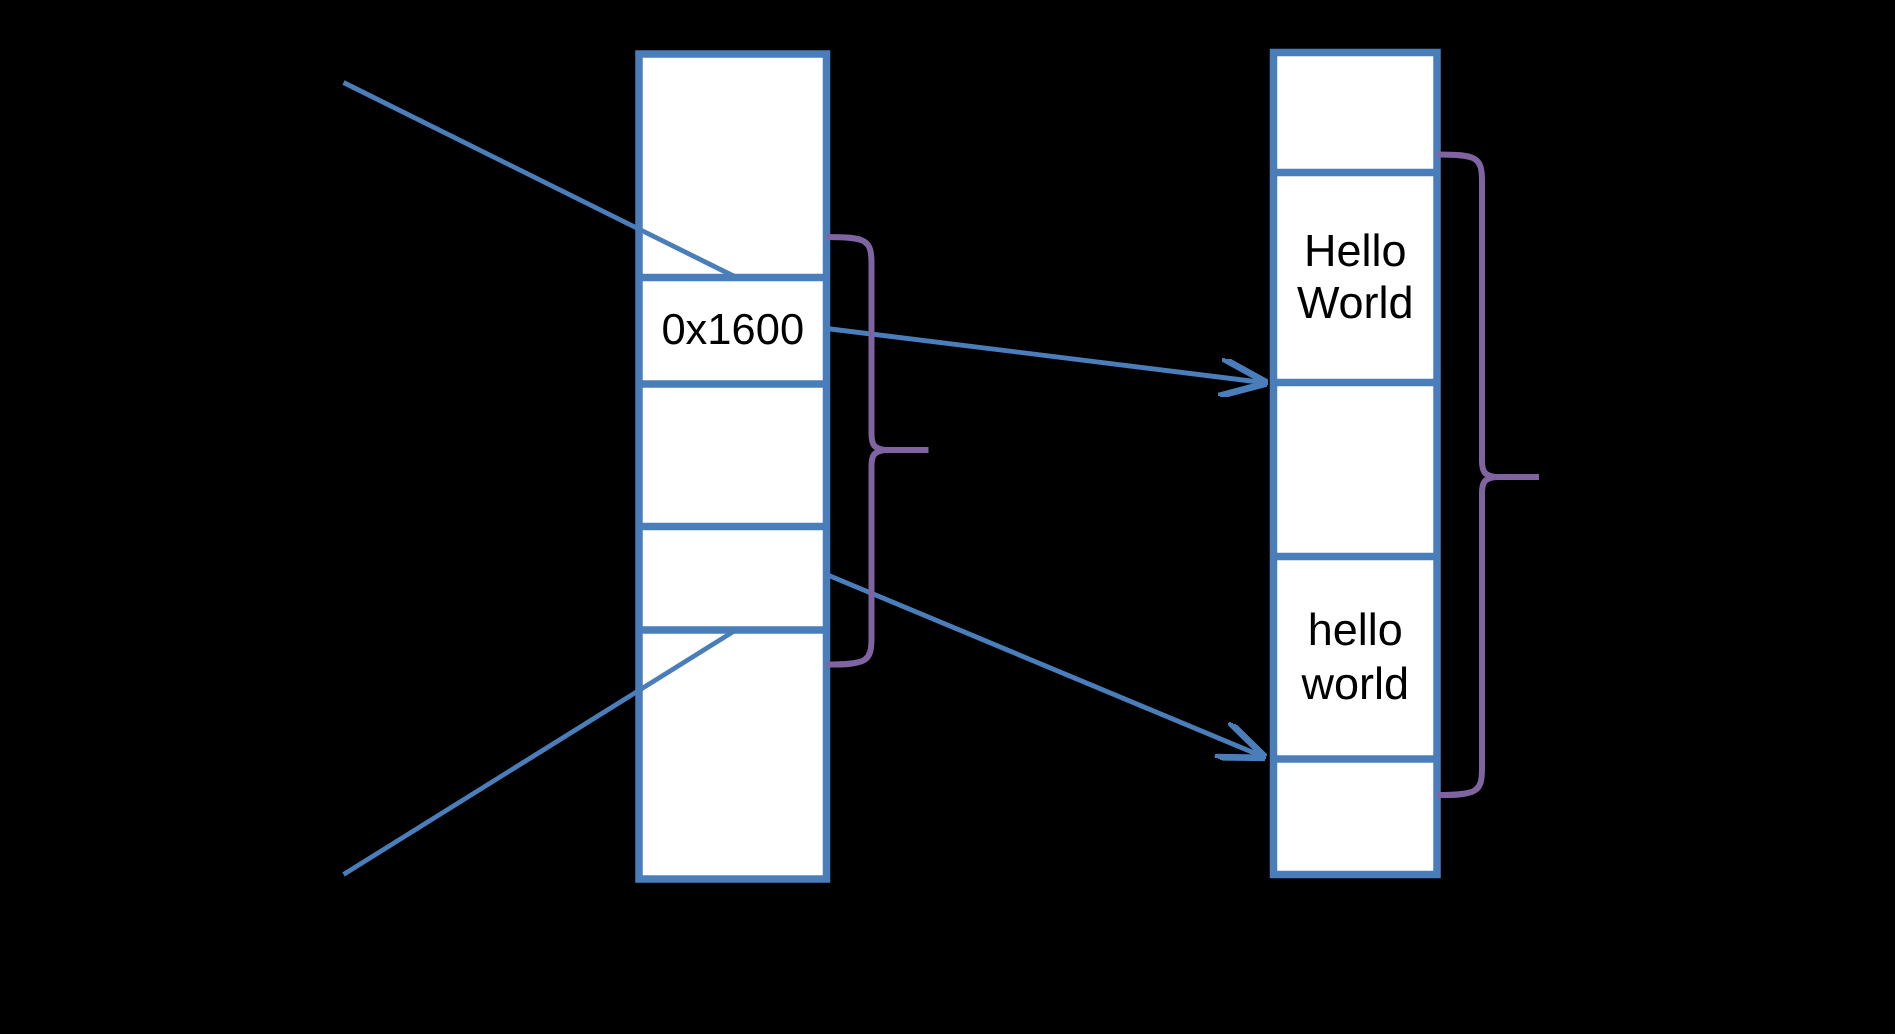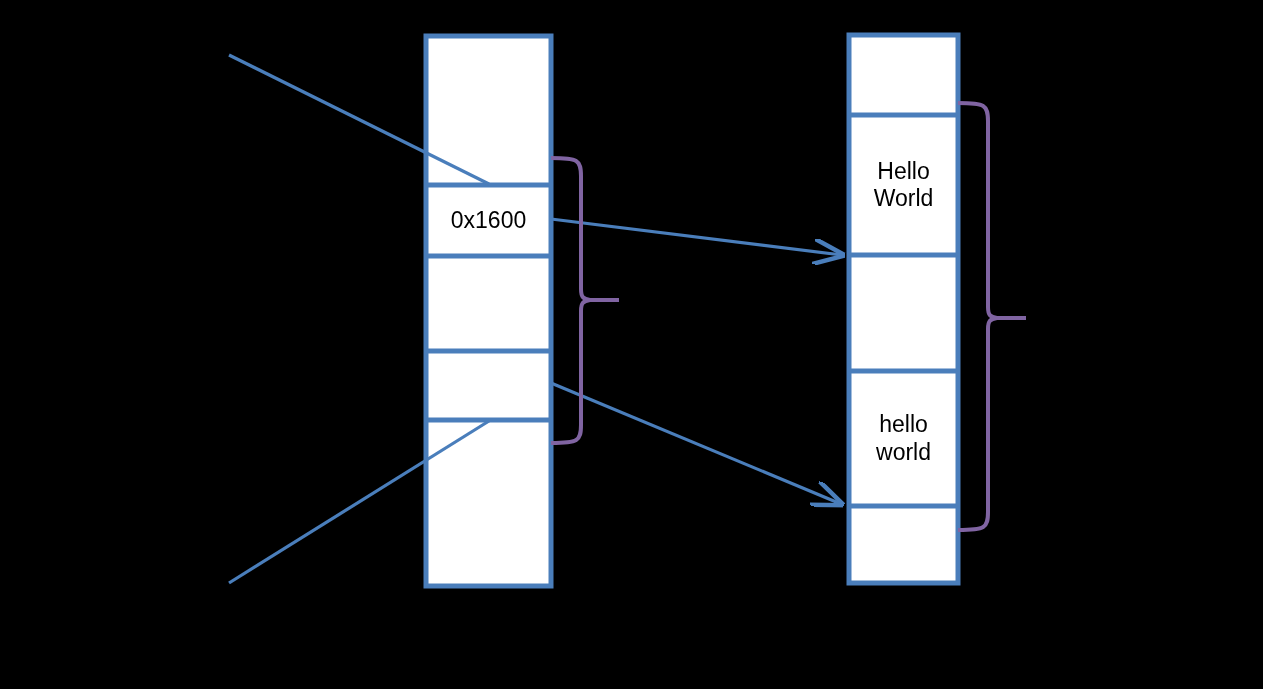--- a/index.html
+++ b/index.html
@@ -26,22 +26,22 @@
     position: absolute;
     display: flex;
     align-items: center;
     justify-content: center;
     text-align: center;
     color: #000000;
     line-height: 1.18;
     pointer-events: none;
     white-space: pre-line;
   }
-  .cell-left-text { font-size: 23px; }
-  .cell-right-text { font-size: 23px; }
+  .cell-left-text { font-size: 29px; }
+  .cell-right-text { font-size: 30px; }
 </style>
 </head>
 <body>
 
 <div id="canvas">
 
   <svg id="art" viewBox="0 0 1263 689" xmlns="http://www.w3.org/2000/svg">
 
     <defs>
       <marker id="arrowhead" markerWidth="10" markerHeight="8" refX="9" refY="4" orient="auto" markerUnits="strokeWidth">

